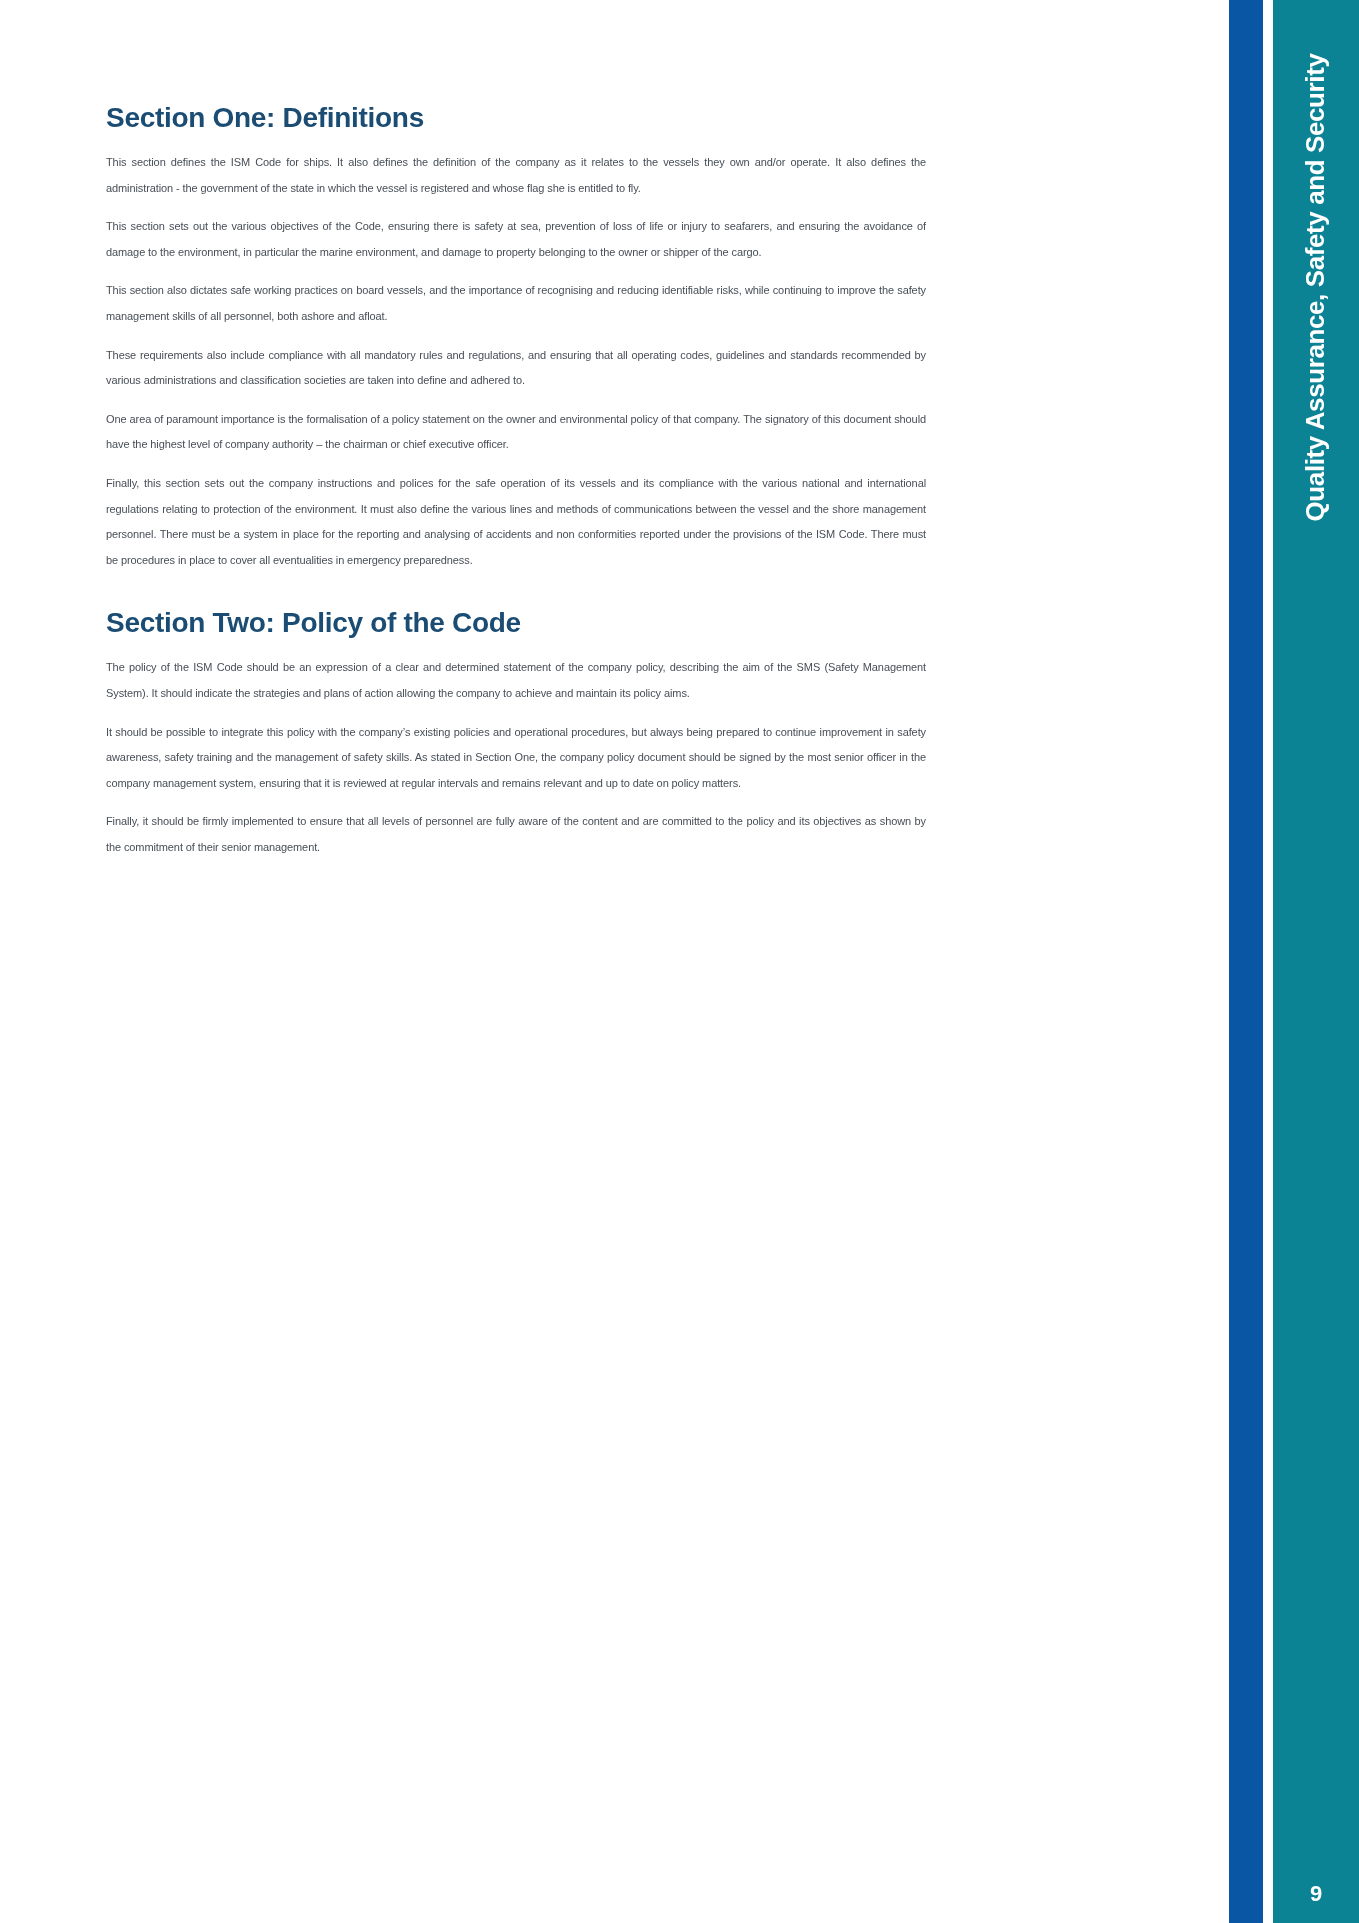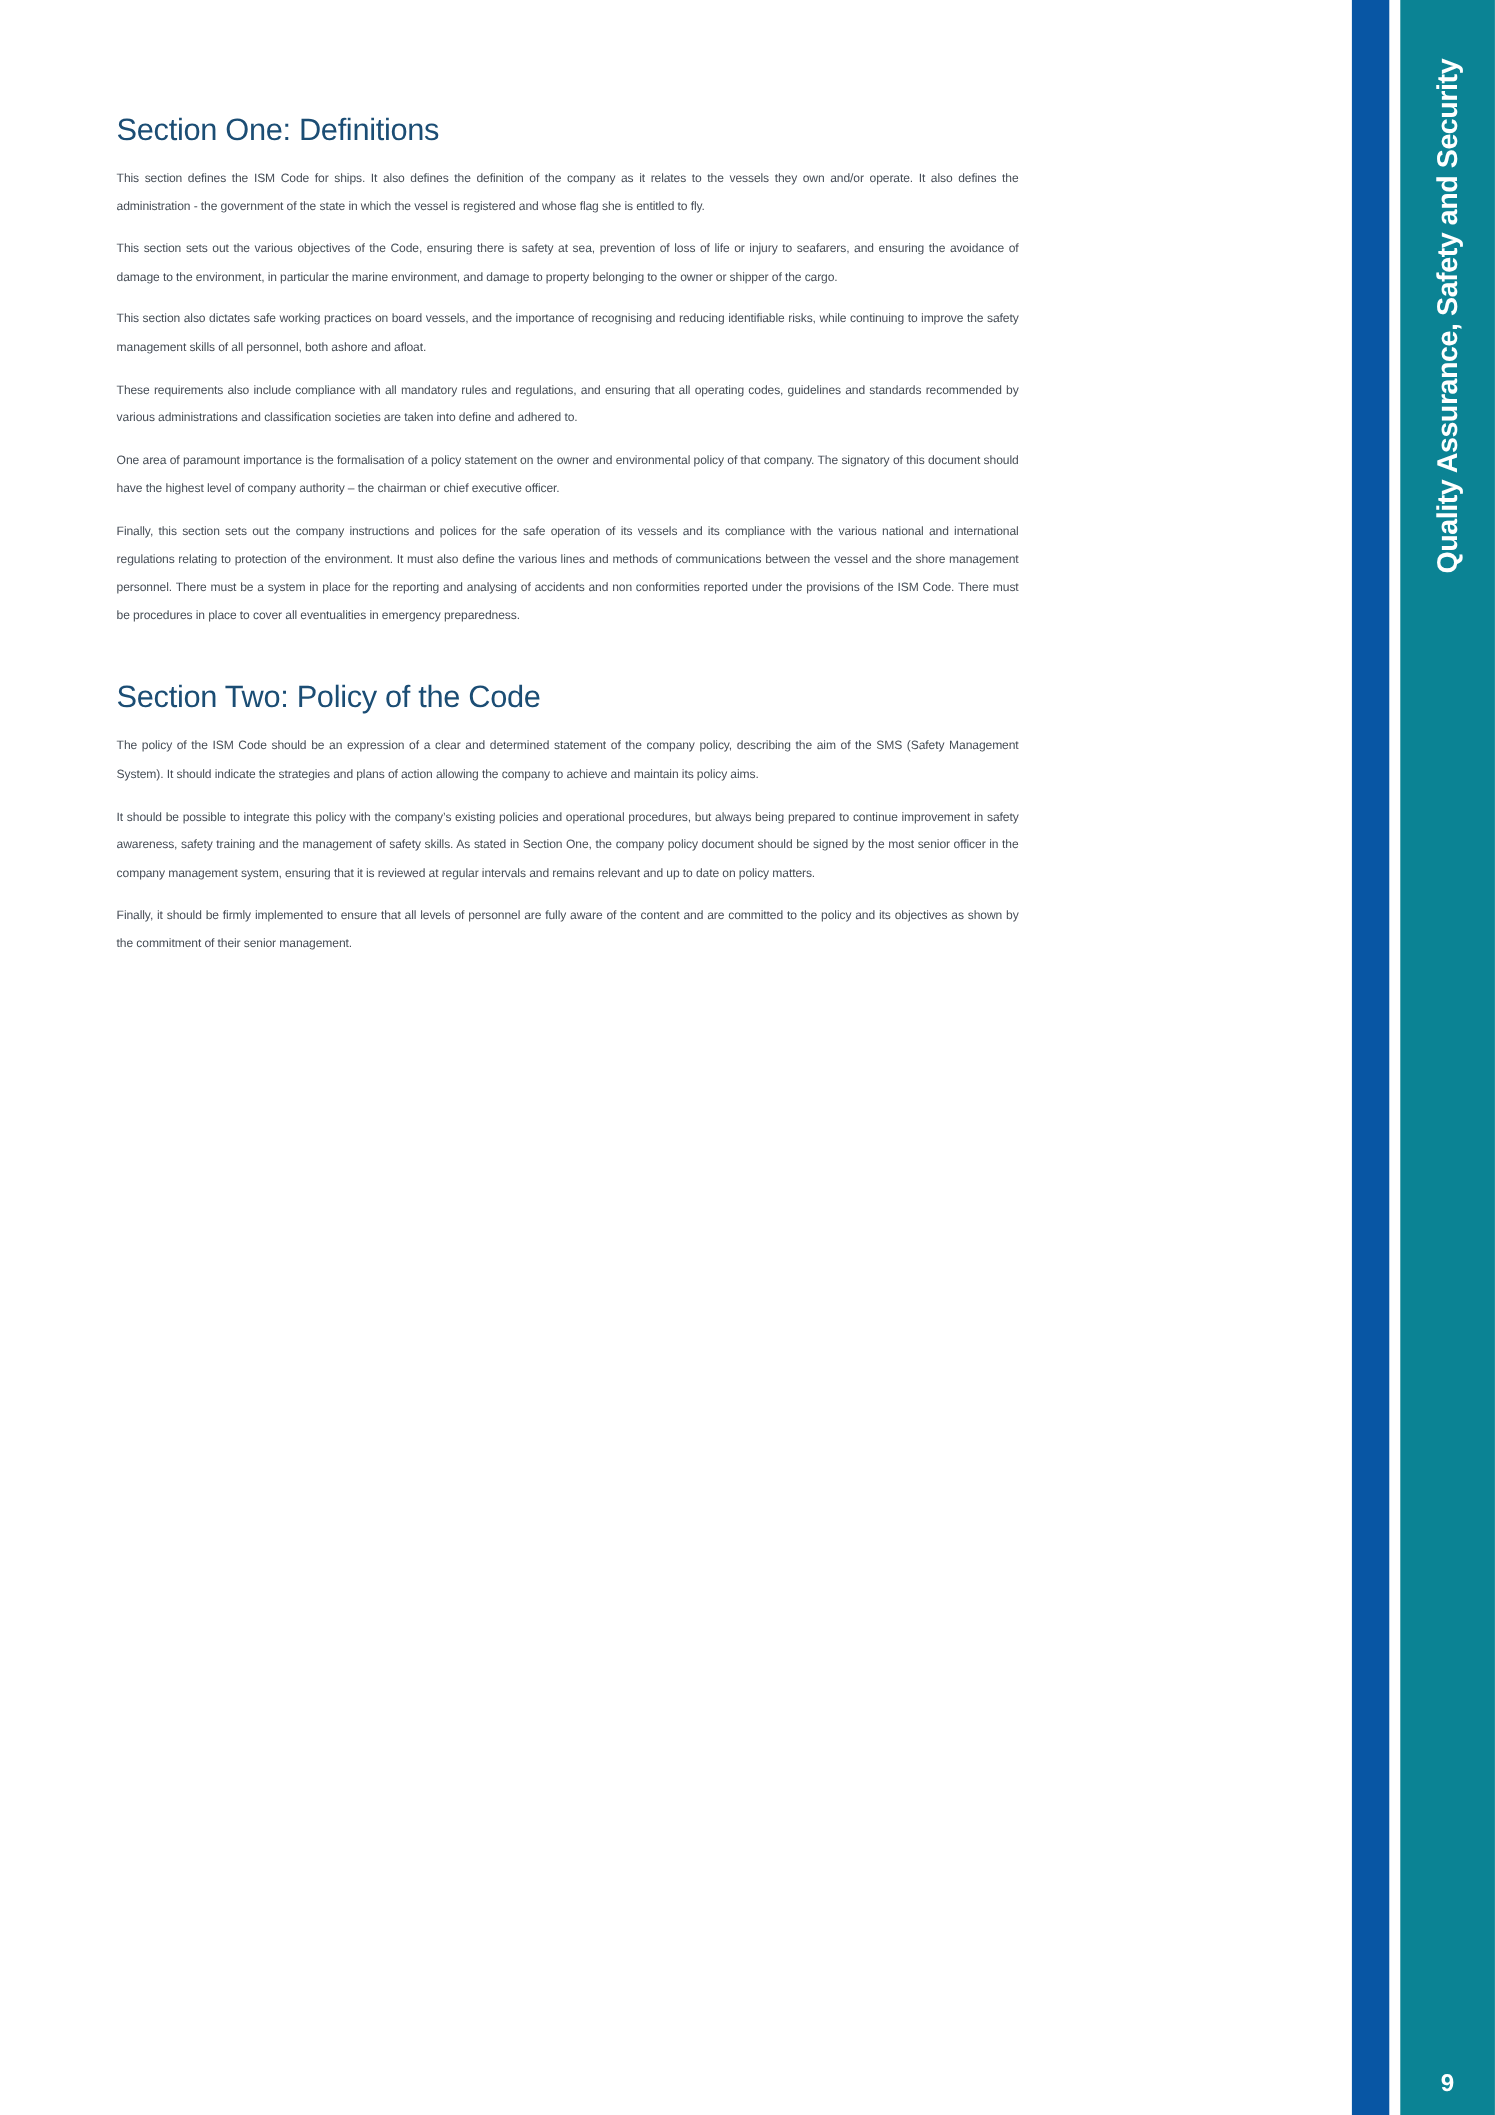--- a/index.html
+++ b/index.html
@@ -18,28 +18,28 @@
     overflow:hidden;
   }
   .content{
     position:absolute;
     left:106px;
     top:0;
     width:820px;
   }
   .section-title{
     font-size:28px;
-    font-weight:normal;
+    font-weight:bold;
     color:var(--heading);
     letter-spacing:-0.3px;
     margin-top:102px;
     margin-bottom:16px;
   }
   .section-title.second{
-    margin-top:45px;
+    margin-top:34px;
   }
   .content p{
     font-size:11px;
     line-height:25.6px;
     letter-spacing:-0.1px;
     color:var(--body-text);
     text-align:justify;
     margin-bottom:13px;
   }
   .accent-bar{

